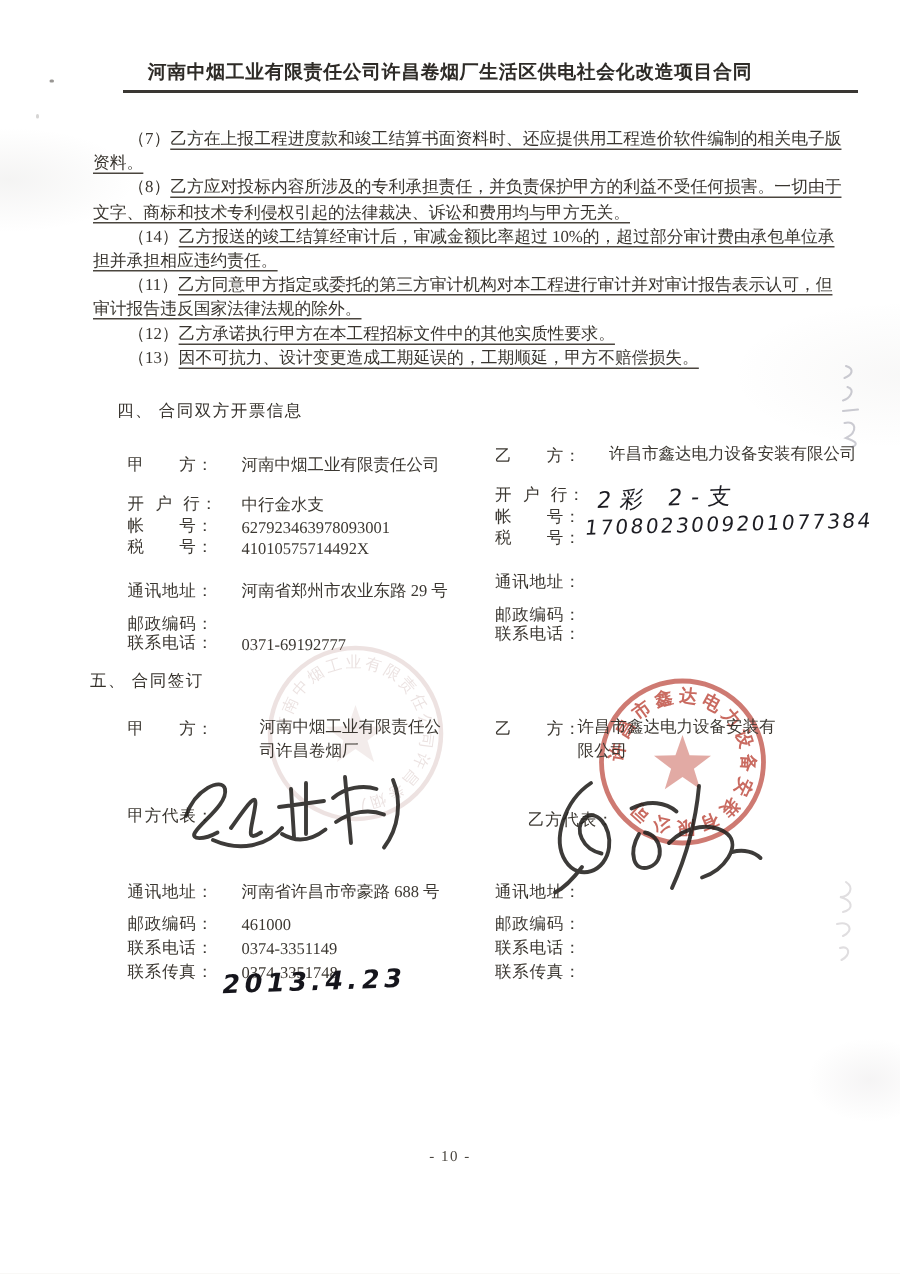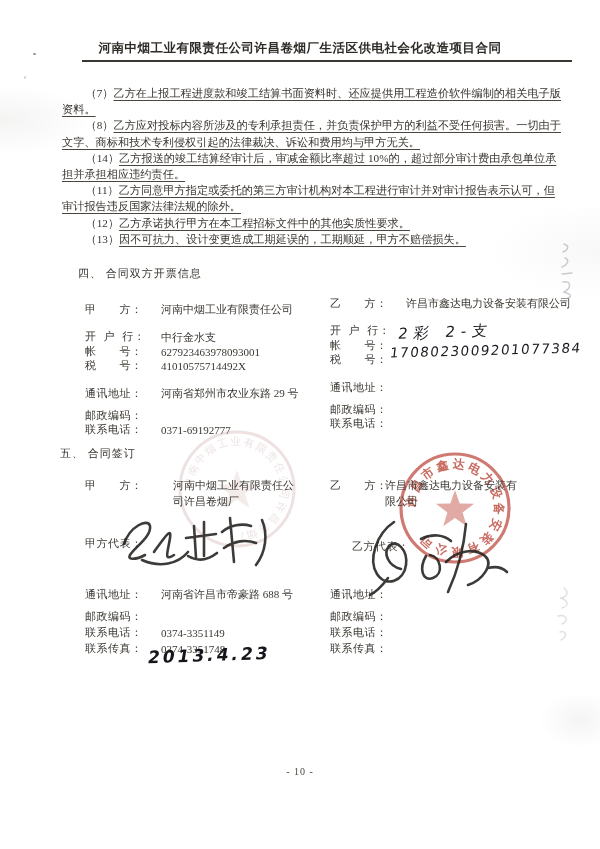--- a/index.html
+++ b/index.html
@@ -186,20 +186,21 @@
     <path d="M128,60 C136,58 143,60 147,64"></path>
   </svg>
 
   <div class="info-col col-a2">
     <div class="row r-a2">
         <span class="lbl">通讯地址：</span>
         <span class="val">河南省许昌市帝豪路 688 号</span>
       </div>
     <div class="row r-l2">
         <span class="lbl">邮政编码：</span>
+        <span class="val">461000</span>
       </div>
     <div class="row r-l2">
         <span class="lbl">联系电话：</span>
         <span class="val">0374-3351149</span>
       </div>
     <div class="row r-l2">
         <span class="lbl">联系传真：</span>
         <span class="val">0374-3351748</span>
       </div>
   </div>

